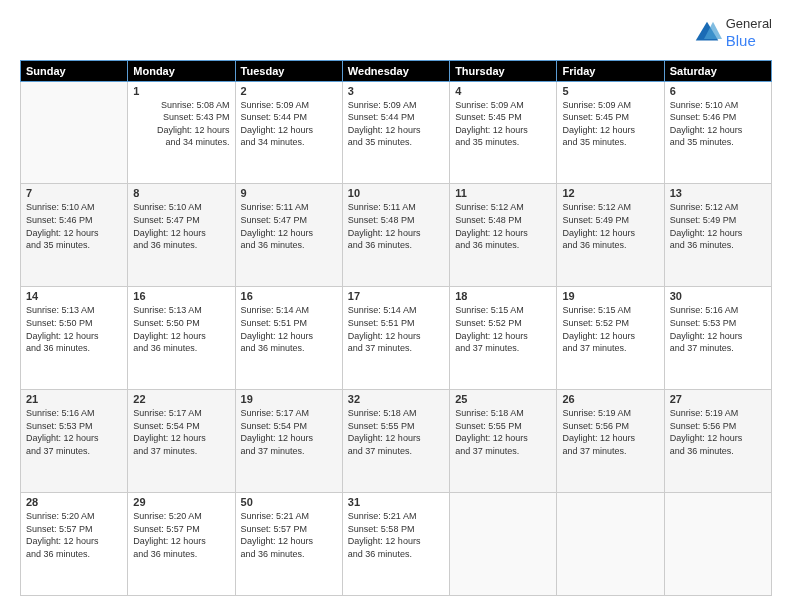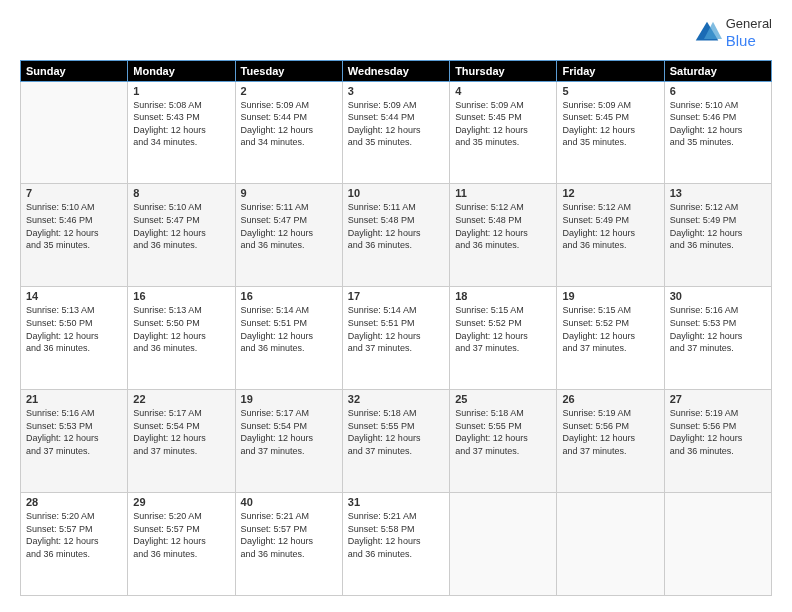--- a/index.html
+++ b/index.html
@@ -122,21 +122,21 @@
           <th>Thursday</th>
           <th>Friday</th>
           <th>Saturday</th>
         </tr>
     </thead>
     <tbody id="calendar-body">
     <tr>
           <td class="empty"></td>
           <td>
             <span class="day-number">1</span>
-            <div class="day-info" style="white-space: pre-line;">Sunrise: 5:08 AM
+            <div class="day-info" style="white-space: pre-line; text-align: right;">Sunrise: 5:08 AM
 Sunset: 5:43 PM
 Daylight: 12 hours
 and 34 minutes.</div>
           </td>
           <td>
             <span class="day-number">2</span>
             <div class="day-info" style="white-space: pre-line;">Sunrise: 5:09 AM
 Sunset: 5:44 PM
 Daylight: 12 hours
 and 34 minutes.</div>
@@ -332,21 +332,21 @@
 and 36 minutes.</div>
           </td>
           <td>
             <span class="day-number">29</span>
             <div class="day-info" style="white-space: pre-line;">Sunrise: 5:20 AM
 Sunset: 5:57 PM
 Daylight: 12 hours
 and 36 minutes.</div>
           </td>
           <td>
-            <span class="day-number">40</span>
+            <span class="day-number">50</span>
             <div class="day-info" style="white-space: pre-line;">Sunrise: 5:21 AM
 Sunset: 5:57 PM
 Daylight: 12 hours
 and 36 minutes.</div>
           </td>
           <td>
             <span class="day-number">31</span>
             <div class="day-info" style="white-space: pre-line;">Sunrise: 5:21 AM
 Sunset: 5:58 PM
 Daylight: 12 hours

